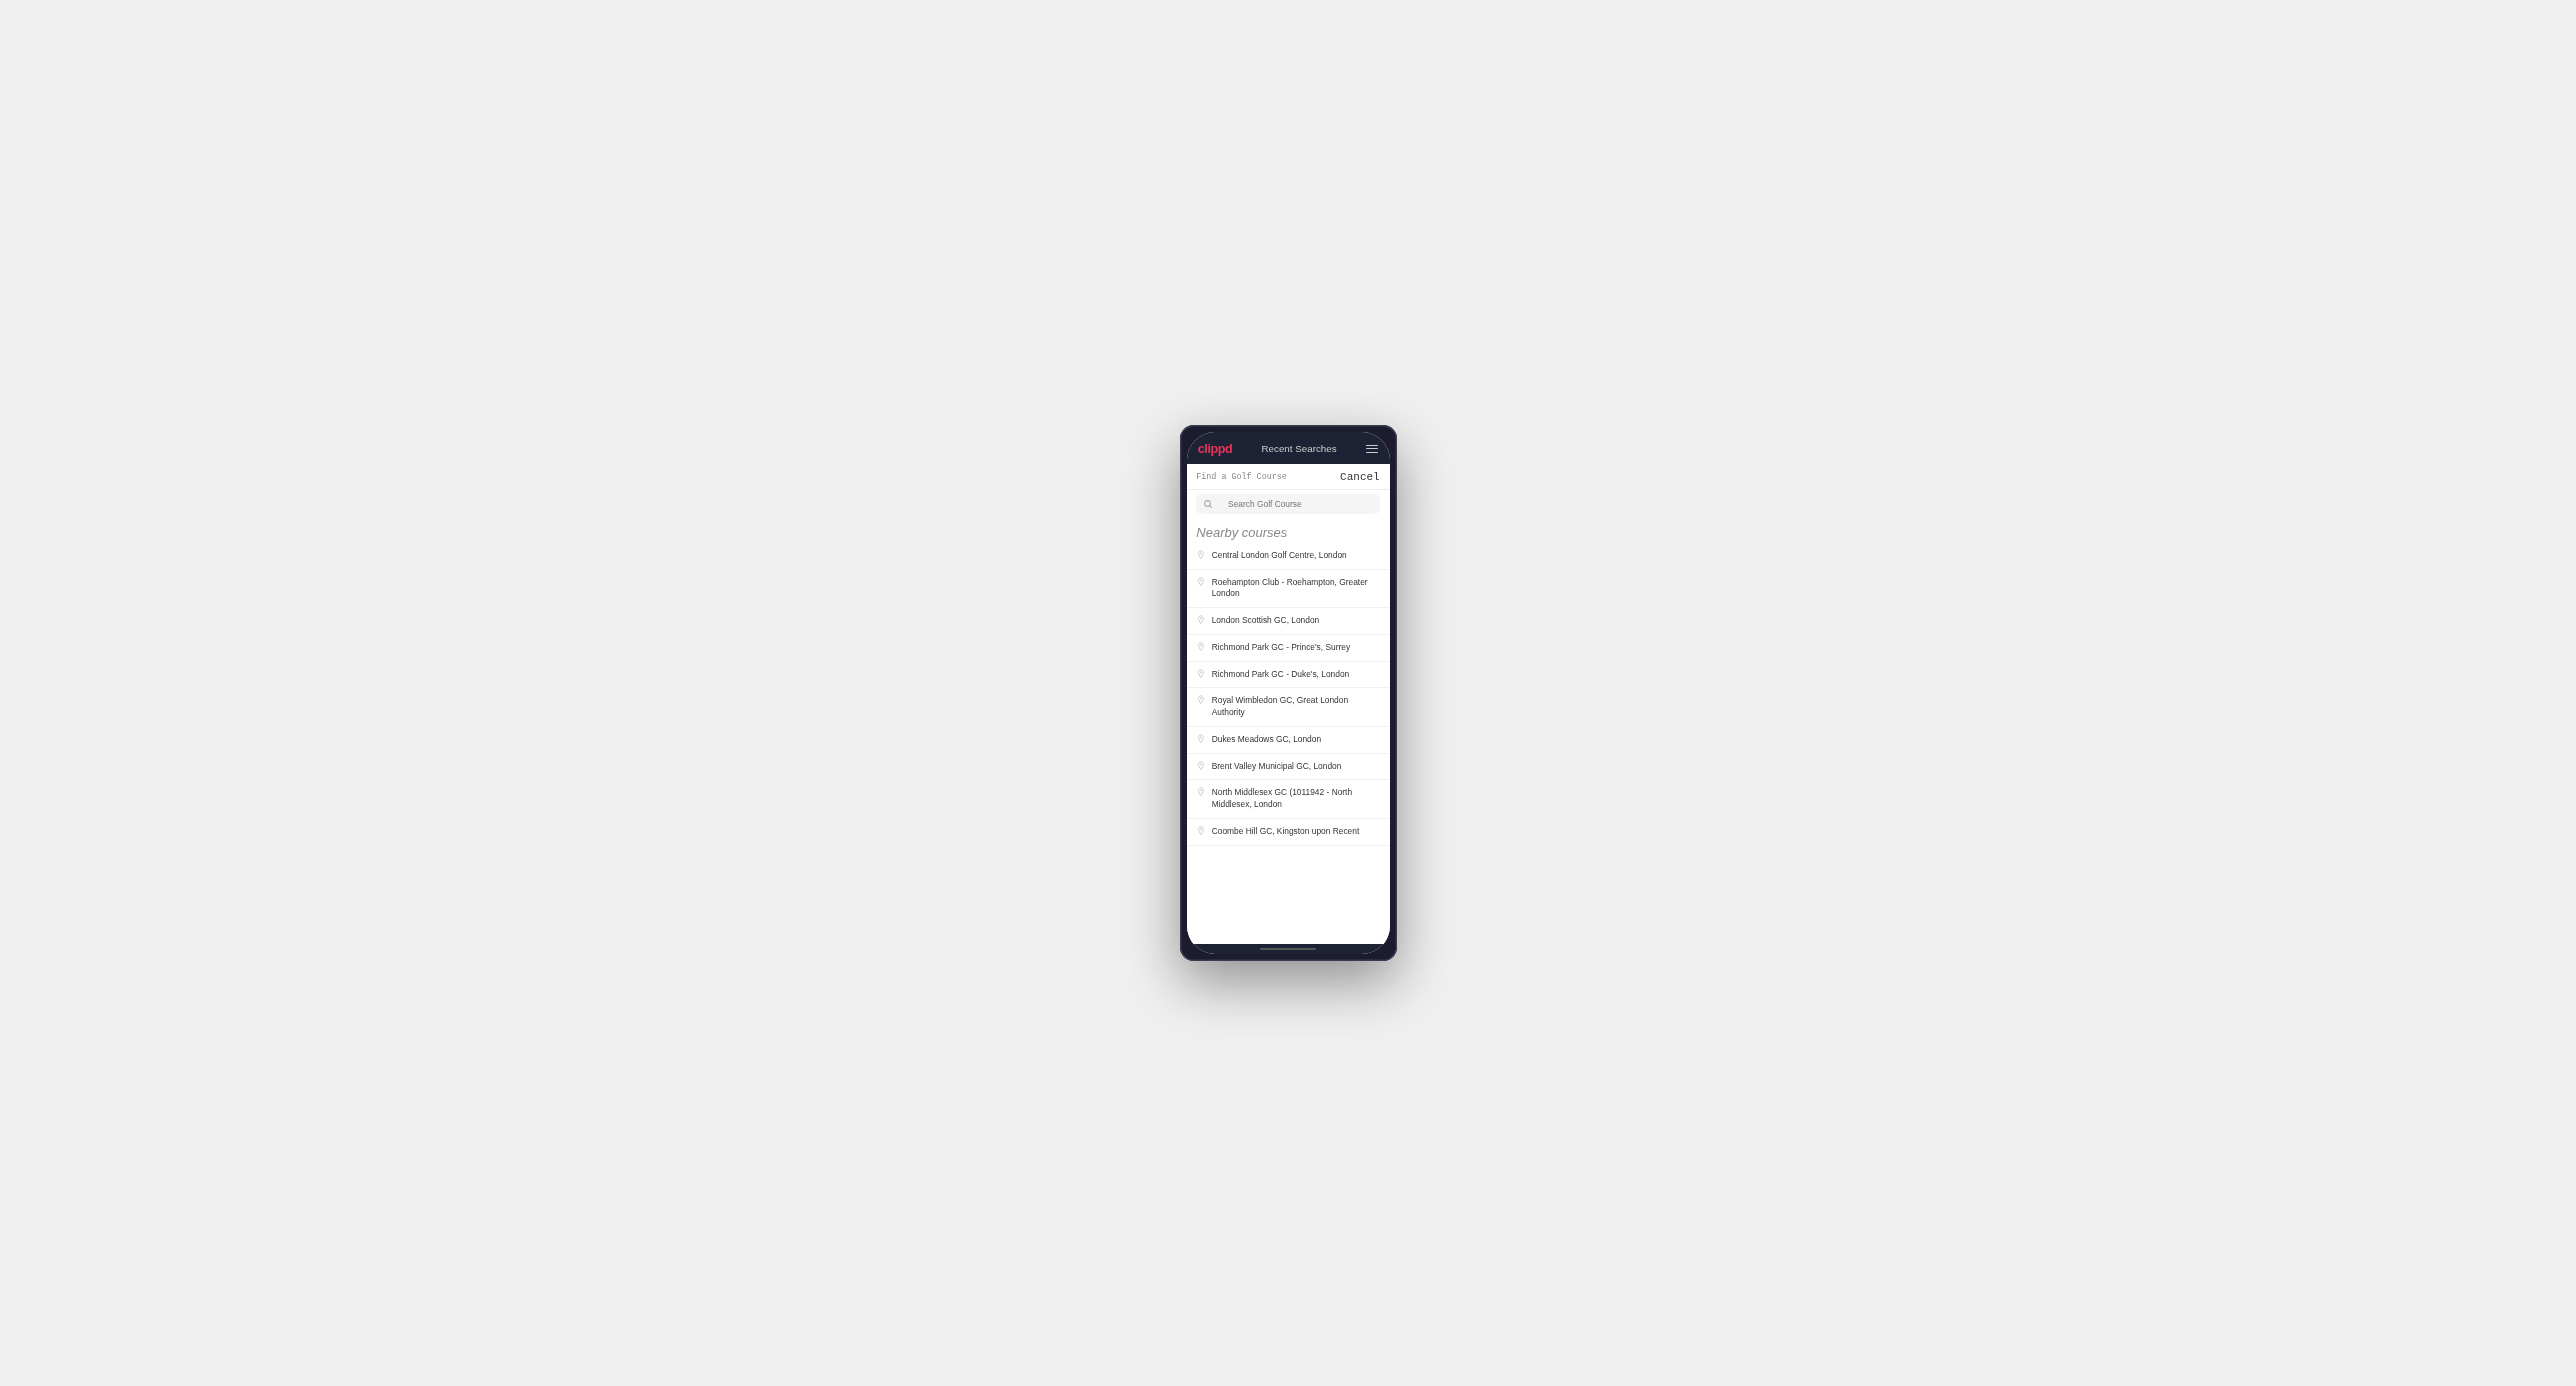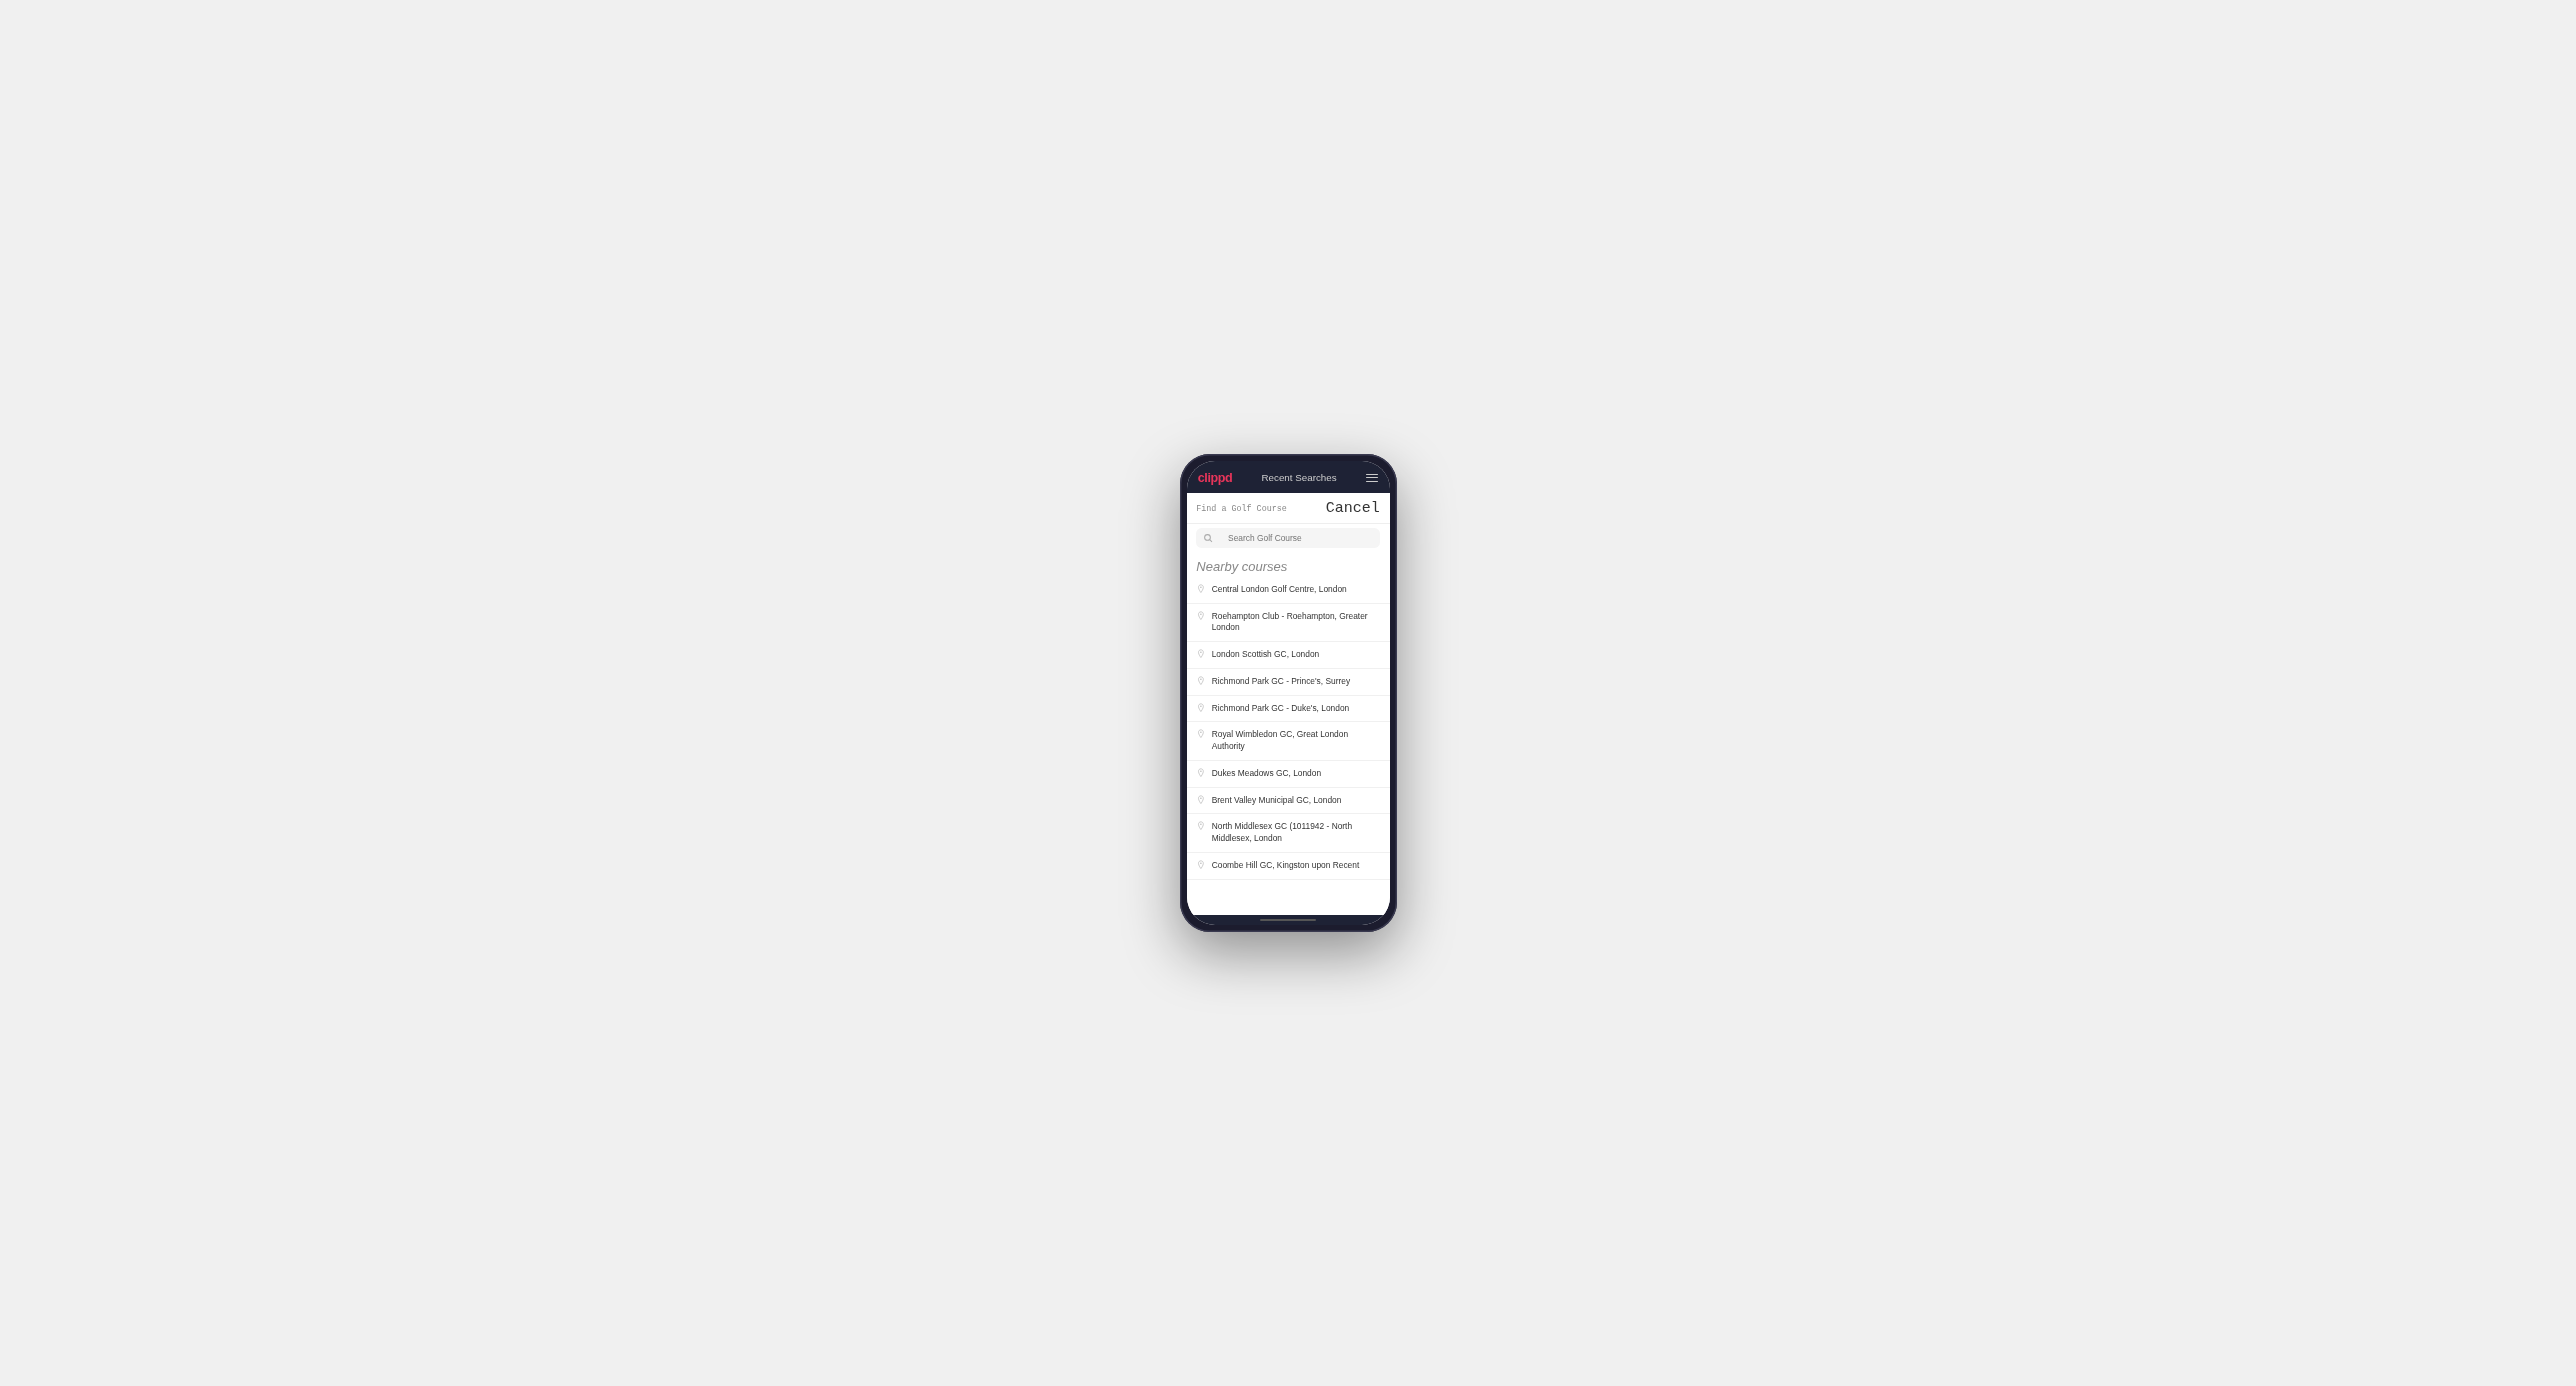--- a/index.html
+++ b/index.html
@@ -8,23 +8,23 @@
       background: #f0f0f0;
       display: flex;
       justify-content: center;
       align-items: center;
       min-height: 100vh;
       font-family: -apple-system, BlinkMacSystemFont, 'Segoe UI', sans-serif;
     }
 
     .phone-outer {
       width: 217px;
-      height: 478px;
+      height: 536px;
       background: #1c1c2e;
-      border-radius: 30px;
+      border-radius: 14px;
       padding: 7px;
       box-shadow: 0 21px 56px rgba(0,0,0,0.4), inset 0 0 0 1.4px #3a3a50;
       position: relative;
     }
 
     .phone-inner {
       width: 100%;
       height: 100%;
       background: #fff;
       border-radius: 28px;
@@ -83,21 +83,21 @@
       flex-shrink: 0;
       font-family: Liberation Mono, monospace;
     }
 
     .find-label {
       font-size: 8.4px;
       color: #888;
     }
 
     .cancel-btn {
-      font-size: 15px;
+      font-size: 11px;
       color: #333;
       cursor: pointer;
       font-weight: 500;
     }
 
     
     .search-bar-container {
       background: #fff;
       padding: 4.2px 9.8px 5.6px;
       flex-shrink: 0;

